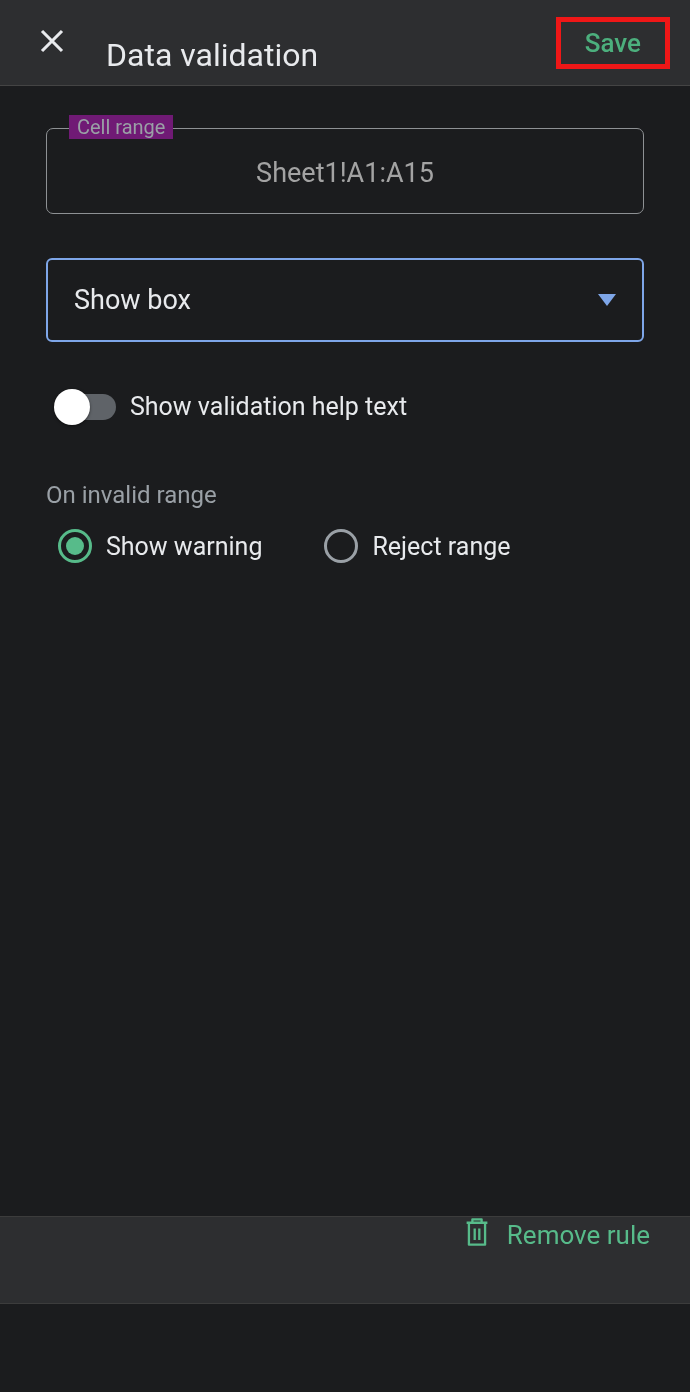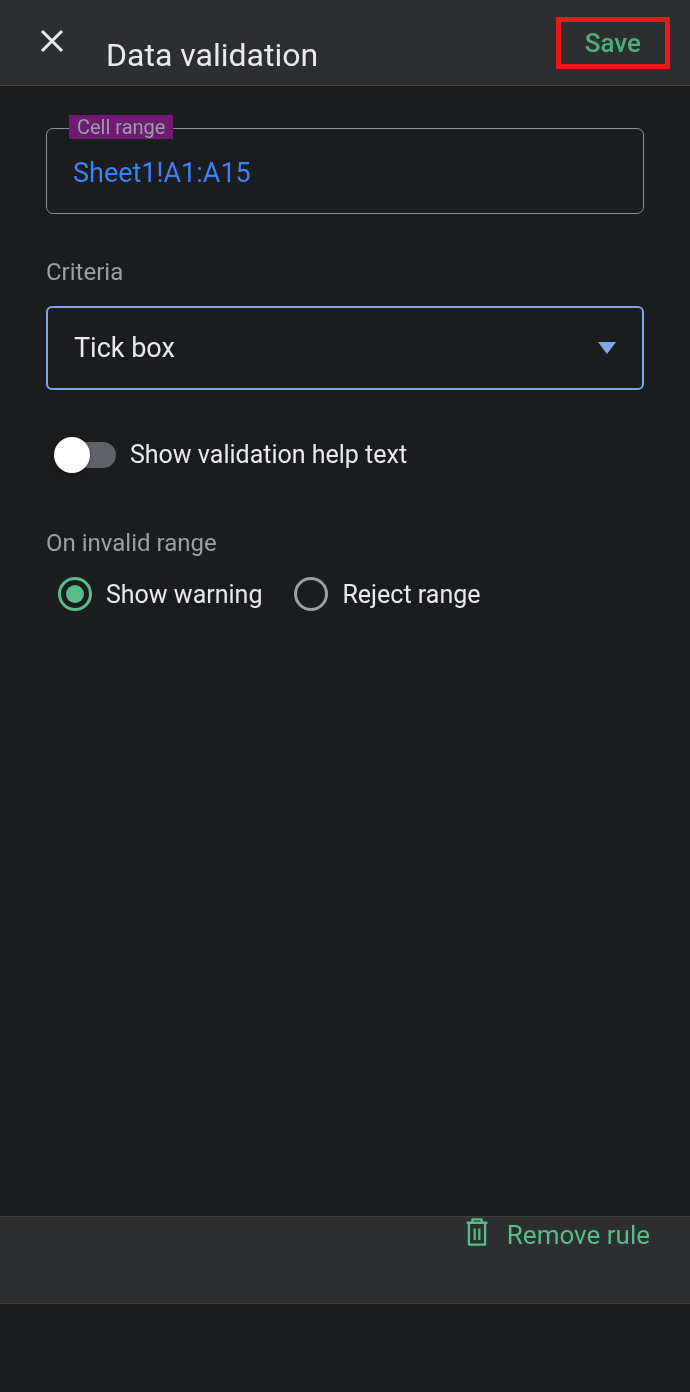--- a/index.html
+++ b/index.html
@@ -33,26 +33,27 @@
   .field-label {
     position: absolute;
     top: -14px;
     left: 22px;
     background: #701a75;
     padding: 0 8px;
     color: #9aa0a6;
     font-size: 20px;
   }
   .field-value {
-    color: #3b82f6;
+    color: #a3a3a3;
     font-size: 27px;
     width: 100%;
     background: transparent;
     border: none;
     outline: none;
+    text-align: center;
   }
   .section-label { color: #9aa0a6; font-size: 24px; margin-bottom: 20px; }
   .select-box {
     border: 2.5px solid #7ea6e8;
     border-radius: 6px;
     padding: 24px 26px;
     display: flex;
     align-items: center;
     justify-content: space-between;
     cursor: pointer;
@@ -62,21 +63,21 @@
   .dropdown-arrow svg { width: 18px; height: 12px; }
   .toggle-row { display: flex; align-items: center; gap: 14px; margin-bottom: 60px; padding-left: 10px; }
   .toggle {
     width: 60px; height: 26px; border-radius: 14px; background: #5f6368; position: relative; cursor: pointer;
   }
   .toggle-knob {
     width: 36px; height: 36px; border-radius: 50%; background: #fff; position: absolute; top: -5px; left: -2px;
     box-shadow: 0 1px 3px rgba(0,0,0,.5);
   }
   .toggle-label { color: #e8eaed; font-size: 25px; }
-  .radio-row { display: flex; gap: 32px; padding-left: 12px; margin-top: 20px; }
+  .radio-row { display: flex; gap: 62px; padding-left: 12px; margin-top: 20px; }
   .radio-item { display: flex; align-items: center; gap: 14px; cursor: pointer; }
   .radio-outer {
     width: 34px; height: 34px; border-radius: 50%; border: 3px solid #9aa0a6; display: flex; align-items: center; justify-content: center;
   }
   .radio-outer.selected { border-color: #57bb8a; }
   .radio-inner { width: 18px; height: 18px; border-radius: 50%; background: #57bb8a; }
   .radio-label { color: #e8eaed; font-size: 25px; }
   .footer {
     height: 88px;
     background: #2d2e30;
@@ -118,23 +119,22 @@
     </div>
   </div>
 
   <div class="content">
 
     <div class="field-outline">
       <div class="field-label">Cell range</div>
       <div class="field-value">Sheet1!A1:A15</div>
     </div>
 
-    <div class="section-label">Criteria</div>
     <div class="select-box">
-      <div class="select-text">Tick box</div>
+      <div class="select-text">Show box</div>
       <span class="dropdown-arrow">
         <svg viewBox="0 0 12 8">
             <path d="M0 0 L12 0 L6 8 Z" fill="#7ea6e8"></path>
           </svg>
       </span>
     </div>
 
     <div class="toggle-row">
       <div class="toggle">
         <div class="toggle-knob"></div>

